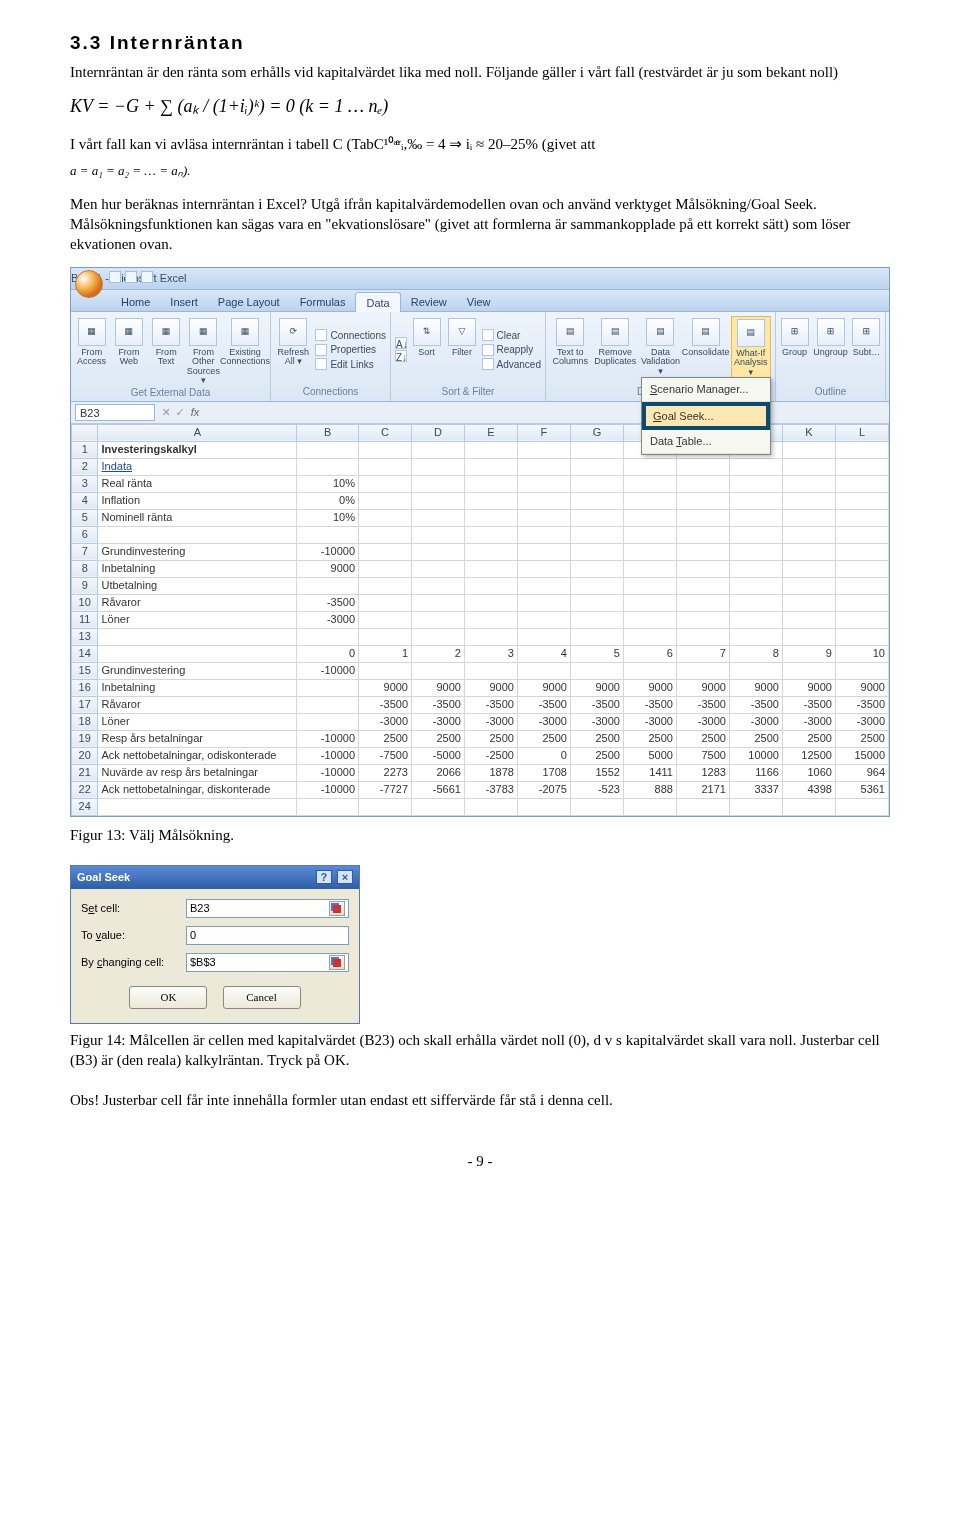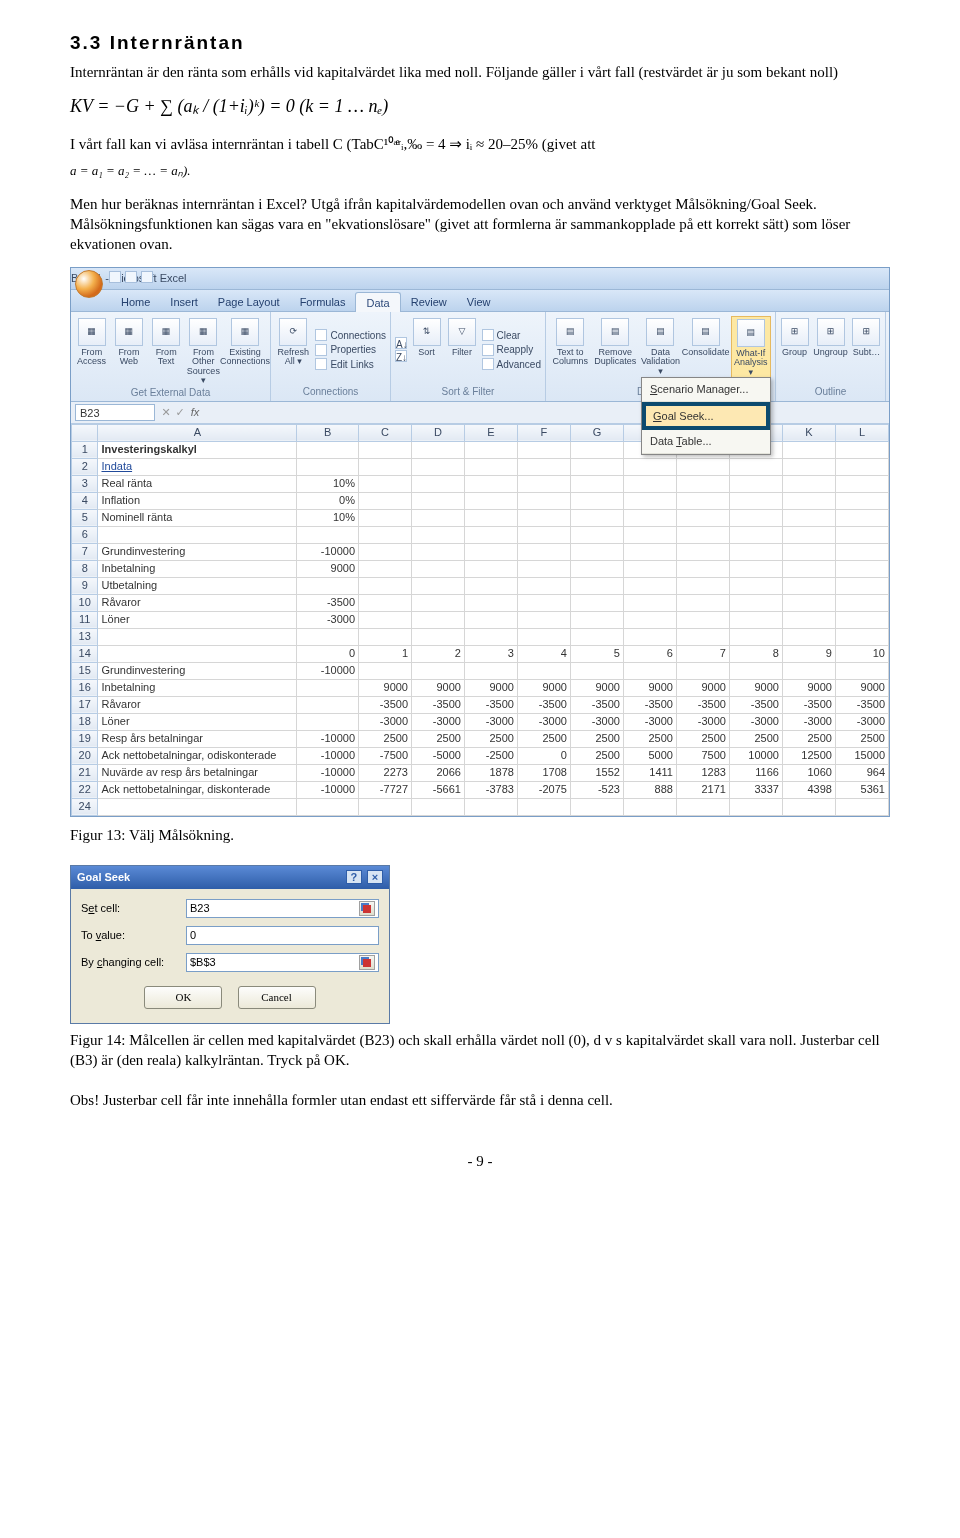--- a/index.html
+++ b/index.html
@@ -129,21 +129,21 @@
   .sheet .colA { width: 180px; text-align: left; border-radius: 8px; }
   .sheet .num { text-align: right; }
   .sheet .bold { font-weight: bold; }
   .sheet .und { text-decoration: underline; color: #214a9a; }
   .sheet .selcell { border: 2px solid #000 !important; }
 
   .fig-caption { margin: 6px 0 20px 0; }
 
   
   .goalseek {
-    width: 320px; border: 1px solid #5a7aa6;
+    width: 290px; border: 1px solid #5a7aa6;
     font-family: Tahoma, sans-serif; font-size: 11px;
     margin-bottom: 6px; background: #ece9d8;
   }
   .gs-title {
     background: linear-gradient(to bottom, #5a8ad6, #2e5da8);
     color: #fff; font-weight: bold; padding: 4px 6px;
     display: flex; justify-content: space-between; align-items: center;
   }
   .gs-title .winbtns span {
     display: inline-block; width: 16px; height: 14px;

